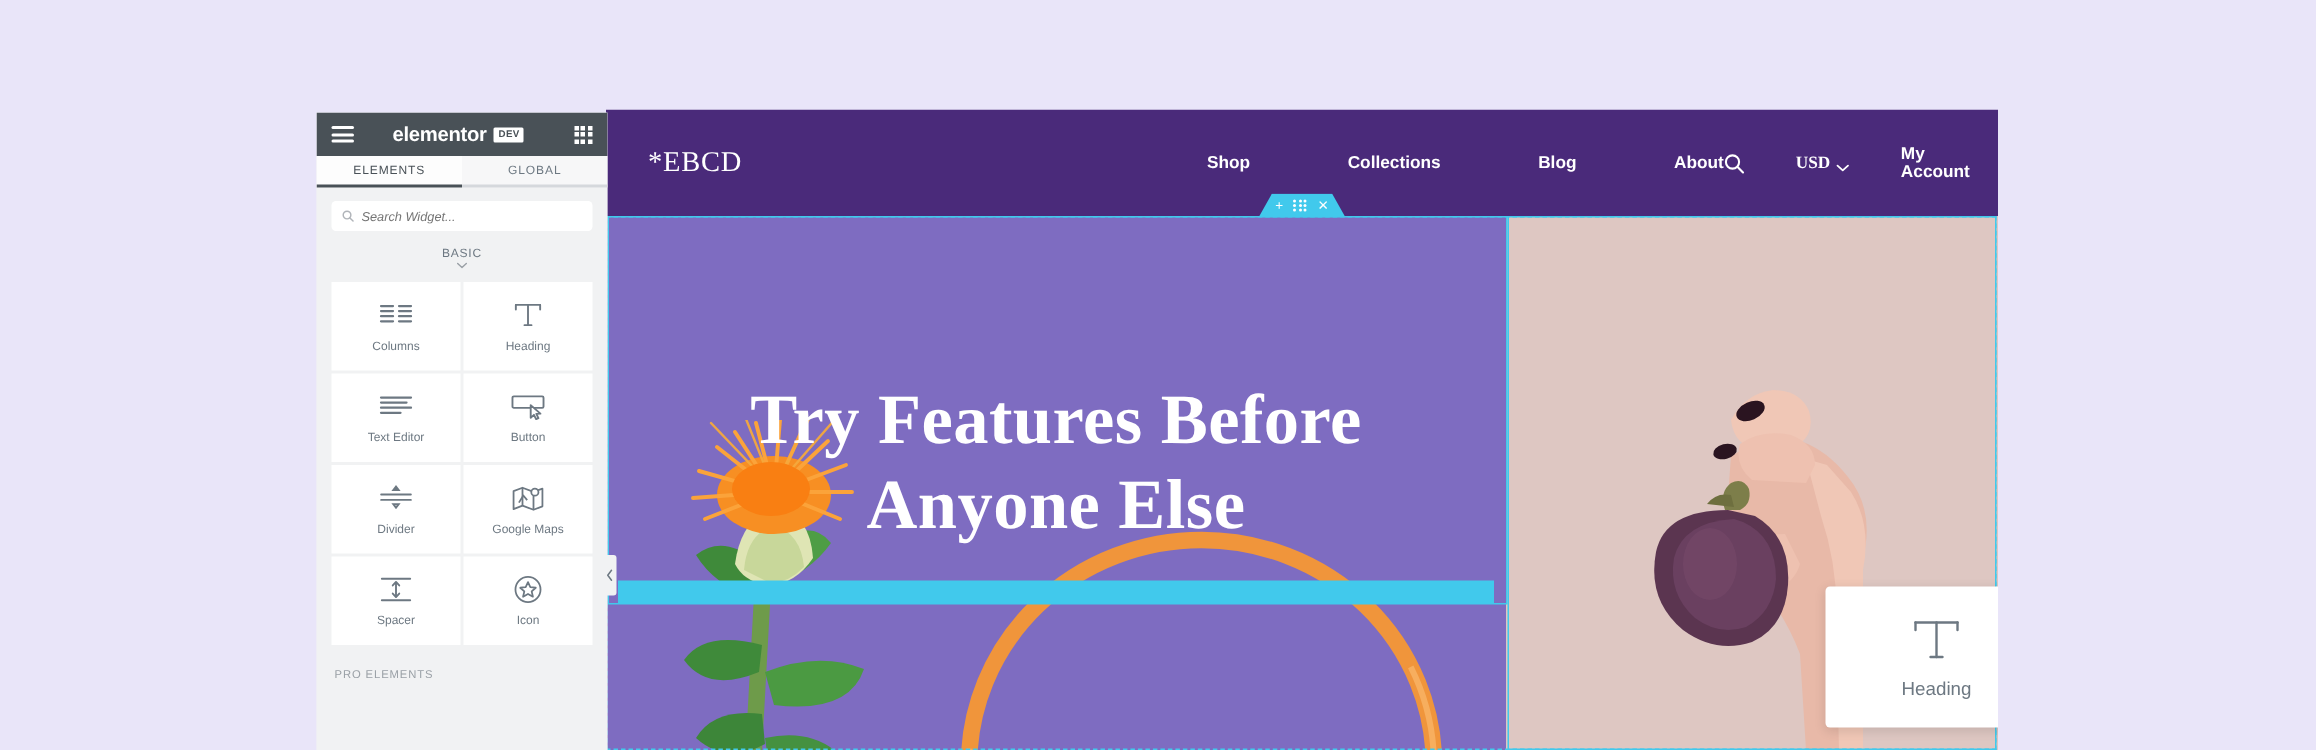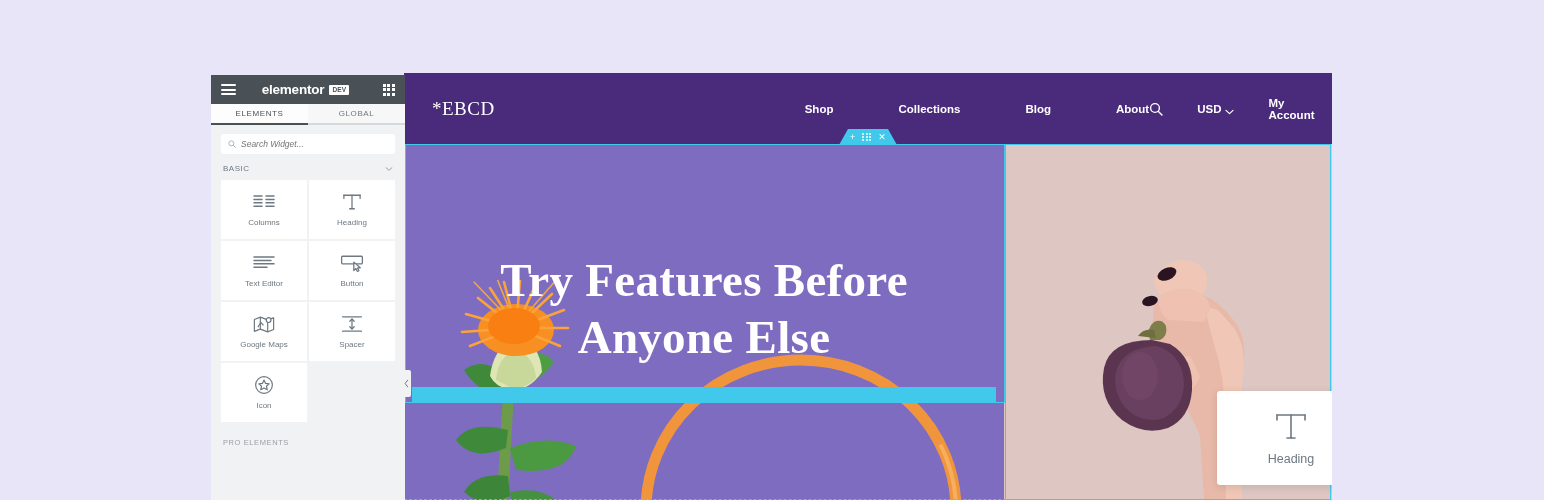--- a/index.html
+++ b/index.html
@@ -52,21 +52,21 @@
   }
   #search-box input {
     border: none; outline: none; background: transparent;
     font-size: 8.5px; color: #b0b4b9; font-family: "Liberation Sans", sans-serif;
     width: 100%; font-style: italic;
   }
   .mag { width: 8px; height: 8px; flex: 0 0 auto; }
 
   #basic-row {
     display: flex; align-items: center; justify-content: space-between;
-    padding: 10px 2px 7px 2px; cursor: pointer;
+    padding: 10px 2px 7px 2px; cursor: pointer; flex-direction: column;
   }
   #basic-row span { font-size: 8px; letter-spacing: 0.5px; color: #6d7882; }
   .chev { width: 8px; height: 8px; }
 
   #widget-grid { display: grid; grid-template-columns: 1fr 1fr; gap: 2px; }
   .widget {
     background: #ffffff; height: 59px;
     display: flex; flex-direction: column; align-items: center; justify-content: center;
     gap: 6px; cursor: grab;
   }
@@ -97,21 +97,21 @@
   }
   #site-logo {
     font-family: "Liberation Serif", serif; color: #ffffff;
     font-size: 19px; letter-spacing: 0.5px;
   }
   #site-nav { display: flex; gap: 65px; margin-left: 310px; }
   #site-nav a, .hdr-link {
     color: #ffffff; font-size: 11.5px; font-weight: 700; text-decoration: none; cursor: pointer;
   }
   #site-tools { display: flex; align-items: center; gap: 34px; margin-left: auto; }
-  .usd { display: flex; align-items: flex-end; gap: 4px; }
+  .usd { display: flex; align-items: flex-end; gap: 4px; font-family: Liberation Serif, serif; }
   .cart { display: flex; align-items: center; gap: 5px; }
   .cart-count { color: #ffffff; font-size: 11px; font-weight: 400; }
 
   
   #sec-handle {
     position: absolute; left: 435px; bottom: -1px;
     width: 58px; height: 16px; background: #41c9ec;
     clip-path: polygon(9px 0, 49px 0, 58px 16px, 0 16px);
     display: flex; align-items: center; justify-content: center; gap: 7px;
     cursor: pointer; z-index: 25;
@@ -426,20 +426,31 @@
         <div class="widget">
           <span class="wicon">
             <svg width="24" height="18" viewBox="0 0 26 20" fill="none" stroke="#6d7882" stroke-width="1.4">
               <path d="M2.5 2.5 H23.5 a1 1 0 0 1 1 1 V10 a1 1 0 0 1 -1 1 H2.5 a1 1 0 0 1 -1 -1 V3.5 a1 1 0 0 1 1 -1 Z"></path>
               <path d="M15 9 L15 18.4 L17.4 16.2 L19 19.4 L20.7 18.6 L19.2 15.5 L22.2 15.3 Z" fill="#ffffff" stroke-linejoin="round"></path>
             </svg>
           </span>
           <span class="wlabel">Button</span>
         </div>
 
+        <div class="widget">
+          <span class="wicon">
+            <svg width="24" height="18" viewBox="0 0 26 20" fill="none" stroke="#6d7882" stroke-width="1.4">
+              <path d="M11 4.2 L13 1.6 L15 4.2 Z" fill="#6d7882"></path>
+              <line x1="2" y1="7.4" x2="24" y2="7.4" stroke-linecap="round"></line>
+              <line x1="2" y1="11.4" x2="24" y2="11.4" stroke-linecap="round"></line>
+              <path d="M11 14.6 L13 17.2 L15 14.6 Z" fill="none"></path>
+            </svg>
+          </span>
+          <span class="wlabel">Divider</span>
+        </div>
 
         <div class="widget">
           <span class="wicon">
             <svg width="22" height="19" viewBox="0 0 24 20" fill="none" stroke="#6d7882" stroke-width="1.3">
               <path d="M1.5 4.5 L8 2 L16 5 L22.5 2.6 V15.5 L16 18 L8 15 L1.5 17.5 Z" stroke-linejoin="round"></path>
               <line x1="8" y1="2" x2="8" y2="15"></line>
                 <line x1="16" y1="5" x2="16" y2="18"></line>
               <circle cx="17" cy="5.2" r="2.6" fill="#ffffff"></circle>
               <path d="M5.4 12.8 L8.6 7.6 L11.4 11" stroke-linejoin="round"></path>
             </svg>

